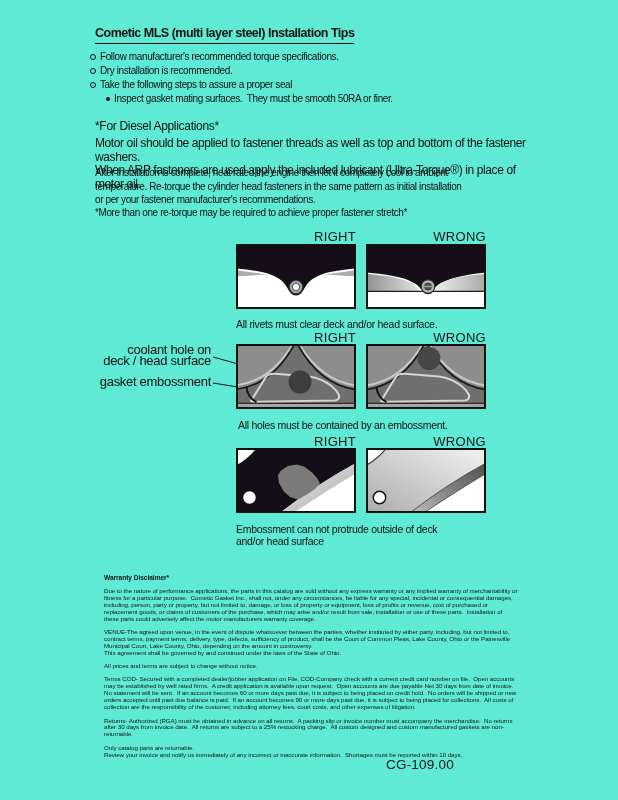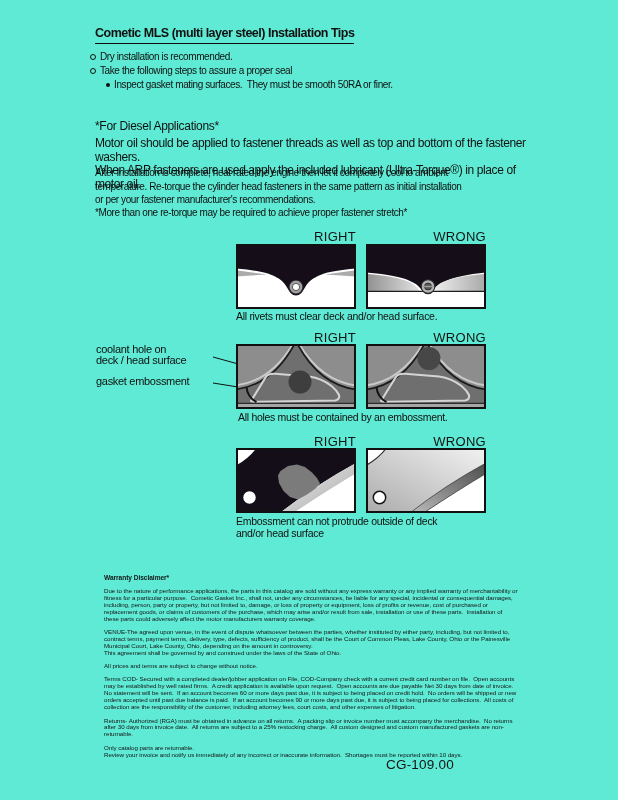--- a/index.html
+++ b/index.html
@@ -20,37 +20,41 @@
   .b-row.sub{padding-left:16px;}
   .b-open{width:4px;height:4px;border:1px solid #111;border-radius:50%;display:inline-block;margin:4px 4px 0 0;flex:none;}
   .b-dot{width:4px;height:4px;background:#111;border-radius:50%;display:inline-block;margin:4.5px 4px 0 0;flex:none;}
   
   .d-head{left:95px;top:119px;font-size:12px;font-weight:normal;letter-spacing:-0.3px;}
   .d-p1{left:95px;top:137px;width:440px;font-size:12px;letter-spacing:-0.4px;line-height:13.5px;}
   .d-p2{left:95px;top:166px;width:440px;font-size:10px;letter-spacing:-0.4px;line-height:13.5px;}
   .d-note{left:95px;top:207px;width:440px;font-size:10px;letter-spacing:-0.4px;}
   
   .rw{width:120px;text-align:right;font-size:13px;letter-spacing:0.3px;color:#141414;}
-  .cap{font-size:10.5px;letter-spacing:-0.3px;line-height:11.5px;color:#101010;}
+  .cap{font-size:10.5px;letter-spacing:-0.3px;line-height:11.5px;color:#101010;margin-top:8px;}
   .dbox{width:120px;height:65px;display:block;}
-  .ann{font-size:11px;letter-spacing:-0.3px;line-height:11px;text-align:left;width:128px;left:96px;color:#101010;}
+  .ann{font-size:13px;letter-spacing:-0.3px;line-height:11px;text-align:right;width:128px;left:83px;color:#101010;}
   
   .warranty{left:104px;top:575px;width:414px;font-size:6.2px;line-height:6.9px;letter-spacing:-0.05px;color:#161616;}
   .warranty h4{margin:0 0 6px 0;font-size:6.6px;font-weight:bold;}
   .warranty p{margin:0 0 6.5px 0;}
   .code{left:386px;top:757px;font-size:13.5px;letter-spacing:0.2px;color:#141414;}
 </style>
 </head>
 <body>
 
 <div id="page">
 
   <div class="abs title">Cometic MLS (multi layer steel) Installation Tips</div>
 
   <div class="abs bullets">
+    <div class="b-row">
+      <span class="b-open"></span>
+      <span class="pre">Follow manufacturer's recommended torque specifications.</span>
+    </div>
     <div class="b-row">
       <span class="b-open"></span>
       <span class="pre">Dry installation is recommended.</span>
     </div>
     <div class="b-row">
       <span class="b-open"></span>
       <span class="pre">Take the following steps to assure a proper seal</span>
     </div>
     <div class="b-row sub">
       <span class="b-dot"></span>

